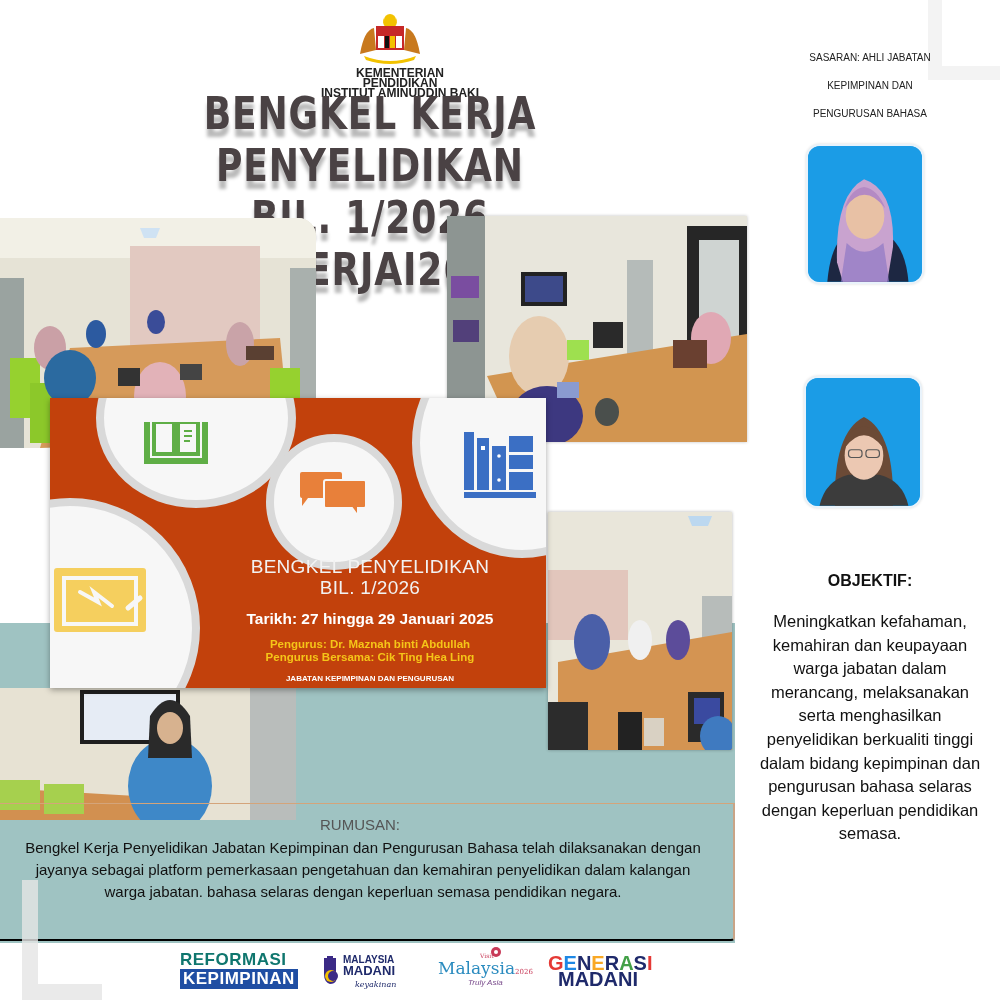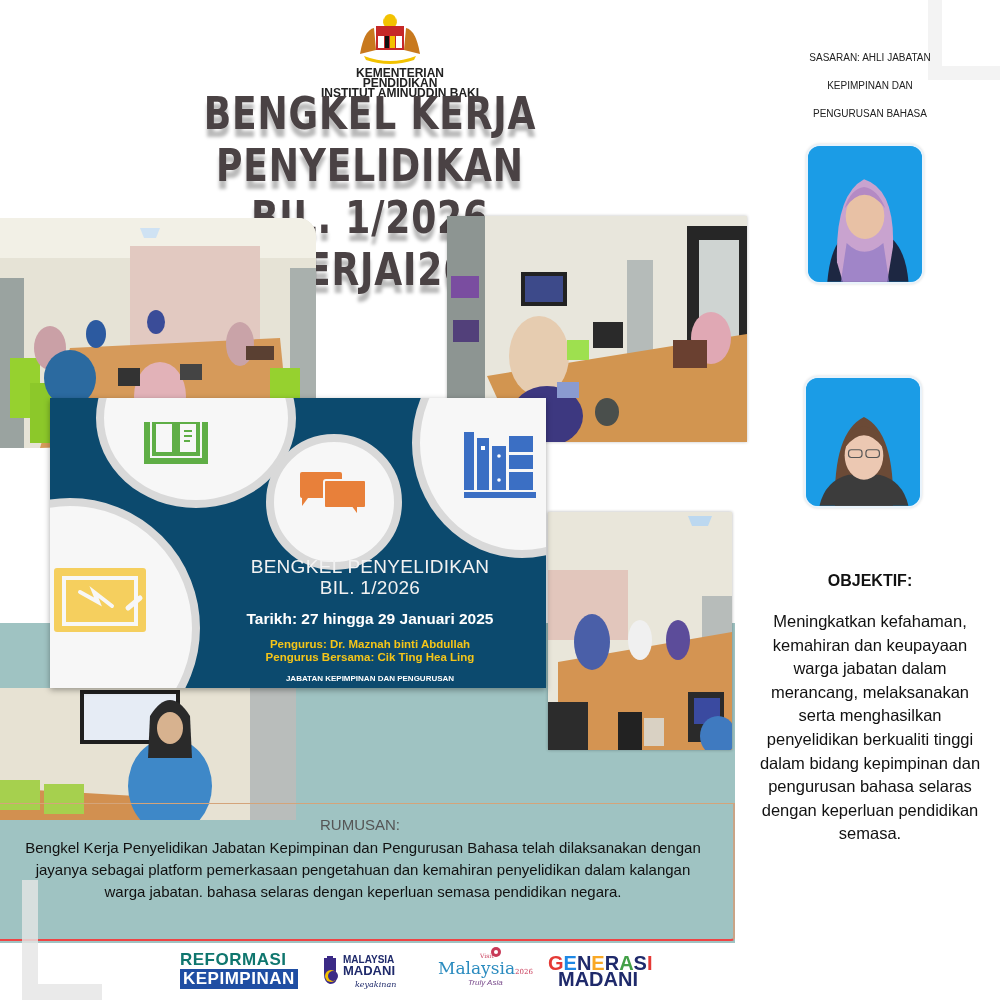--- a/index.html
+++ b/index.html
@@ -45,38 +45,38 @@
   
   .photo { overflow: hidden; }
   .photo svg { width: 100%; height: 100%; display: block; }
   .photo-1 { left: 0; top: 218px; width: 316px; height: 230px; border-radius: 0 18px 18px 0; }
   .photo-2 { left: 447px; top: 216px; width: 300px; height: 226px; border-radius: 0 0 0 0; box-shadow: 0 0 3px rgba(0,0,0,.25); }
   .photo-3 { left: 0; top: 688px; width: 296px; height: 132px; }
   .photo-4 { left: 548px; top: 512px; width: 184px; height: 238px; box-shadow: 0 0 3px rgba(0,0,0,.3); }
 
   
   .banner {
-    left: 50px; top: 398px; width: 496px; height: 290px; background: #0c4a6e;
+    left: 50px; top: 398px; width: 496px; height: 290px; background: #c2410c;
     overflow: hidden; box-shadow: 0 2px 6px rgba(0,0,0,.35);
   }
   .b-circle { position: absolute; border-radius: 50%; background: #f7f7f7; border: 8px solid #d9d9d9; }
   .b-c1 { left: 46px; top: -70px; width: 200px; height: 180px; }
   .b-c2 { left: 216px; top: 36px; width: 136px; height: 136px; }
   .b-c3 { left: 362px; top: -70px; width: 220px; height: 230px; }
   .b-c4 { left: -110px; top: 100px; width: 260px; height: 260px; }
   .b-icon { position: absolute; }
   .b-title { position: absolute; left: 150px; top: 158px; width: 340px; text-align: center; color: #f2f2f2; font-size: 19px; line-height: 21px; letter-spacing: .3px; }
   .b-date { position: absolute; left: 150px; top: 212px; width: 340px; text-align: center; color: #ffffff; font-weight: bold; font-size: 15.5px; }
   .b-org { position: absolute; left: 150px; top: 240px; width: 340px; text-align: center; color: #f5c518; font-weight: bold; font-size: 11.5px; line-height: 13px; }
   .b-dept { position: absolute; left: 150px; top: 276px; width: 340px; text-align: center; color: #ffffff; font-weight: bold; font-size: 8px; }
 
   
   .summary {
     left: 0; top: 803px; width: 735px; height: 138px; border-top: 1px solid #d4a47a;
-    border-right: 2px solid #c9a486; border-bottom: 2px solid #ef4444; border-radius: 0 0 4px 0;
+    border-right: 2px solid #c9a486; border-bottom: 2px solid #000000; border-radius: 0 0 4px 0;
   }
   .summary-title { position: absolute; left: 0; top: 12px; width: 720px; text-align: center; color: #555; font-size: 15px; padding-left: 0; }
   .summary-title span { display: inline-block; margin-left: 0; }
   .summary-body { position: absolute; left: 18px; top: 33px; width: 690px; text-align: center; color: #111; font-size: 15px; line-height: 22px; }
 
   
   .obj-title { left: 760px; top: 572px; width: 220px; text-align: center; font-weight: bold; font-size: 16px; color: #111; }
   .obj-body { left: 752px; top: 610px; width: 236px; text-align: center; font-size: 16.5px; line-height: 23.6px; color: #111; }
 
   

